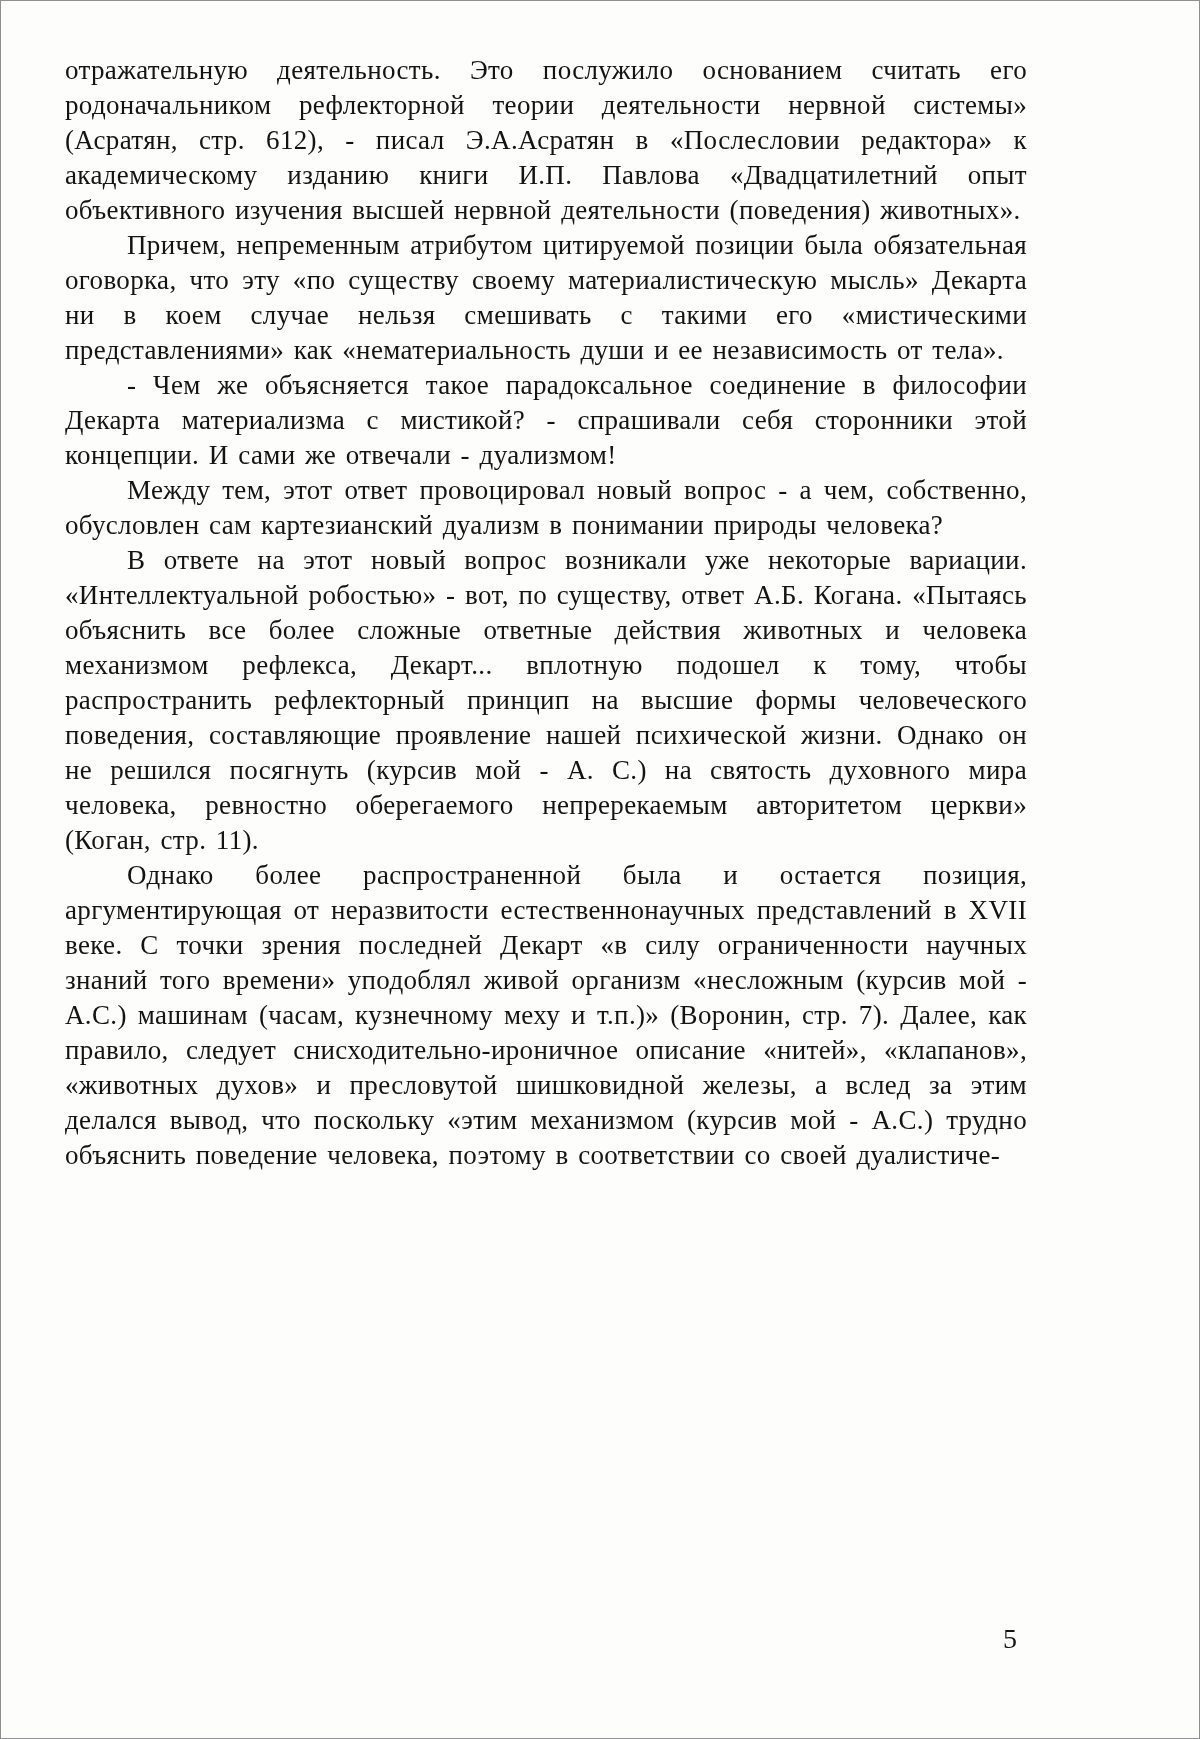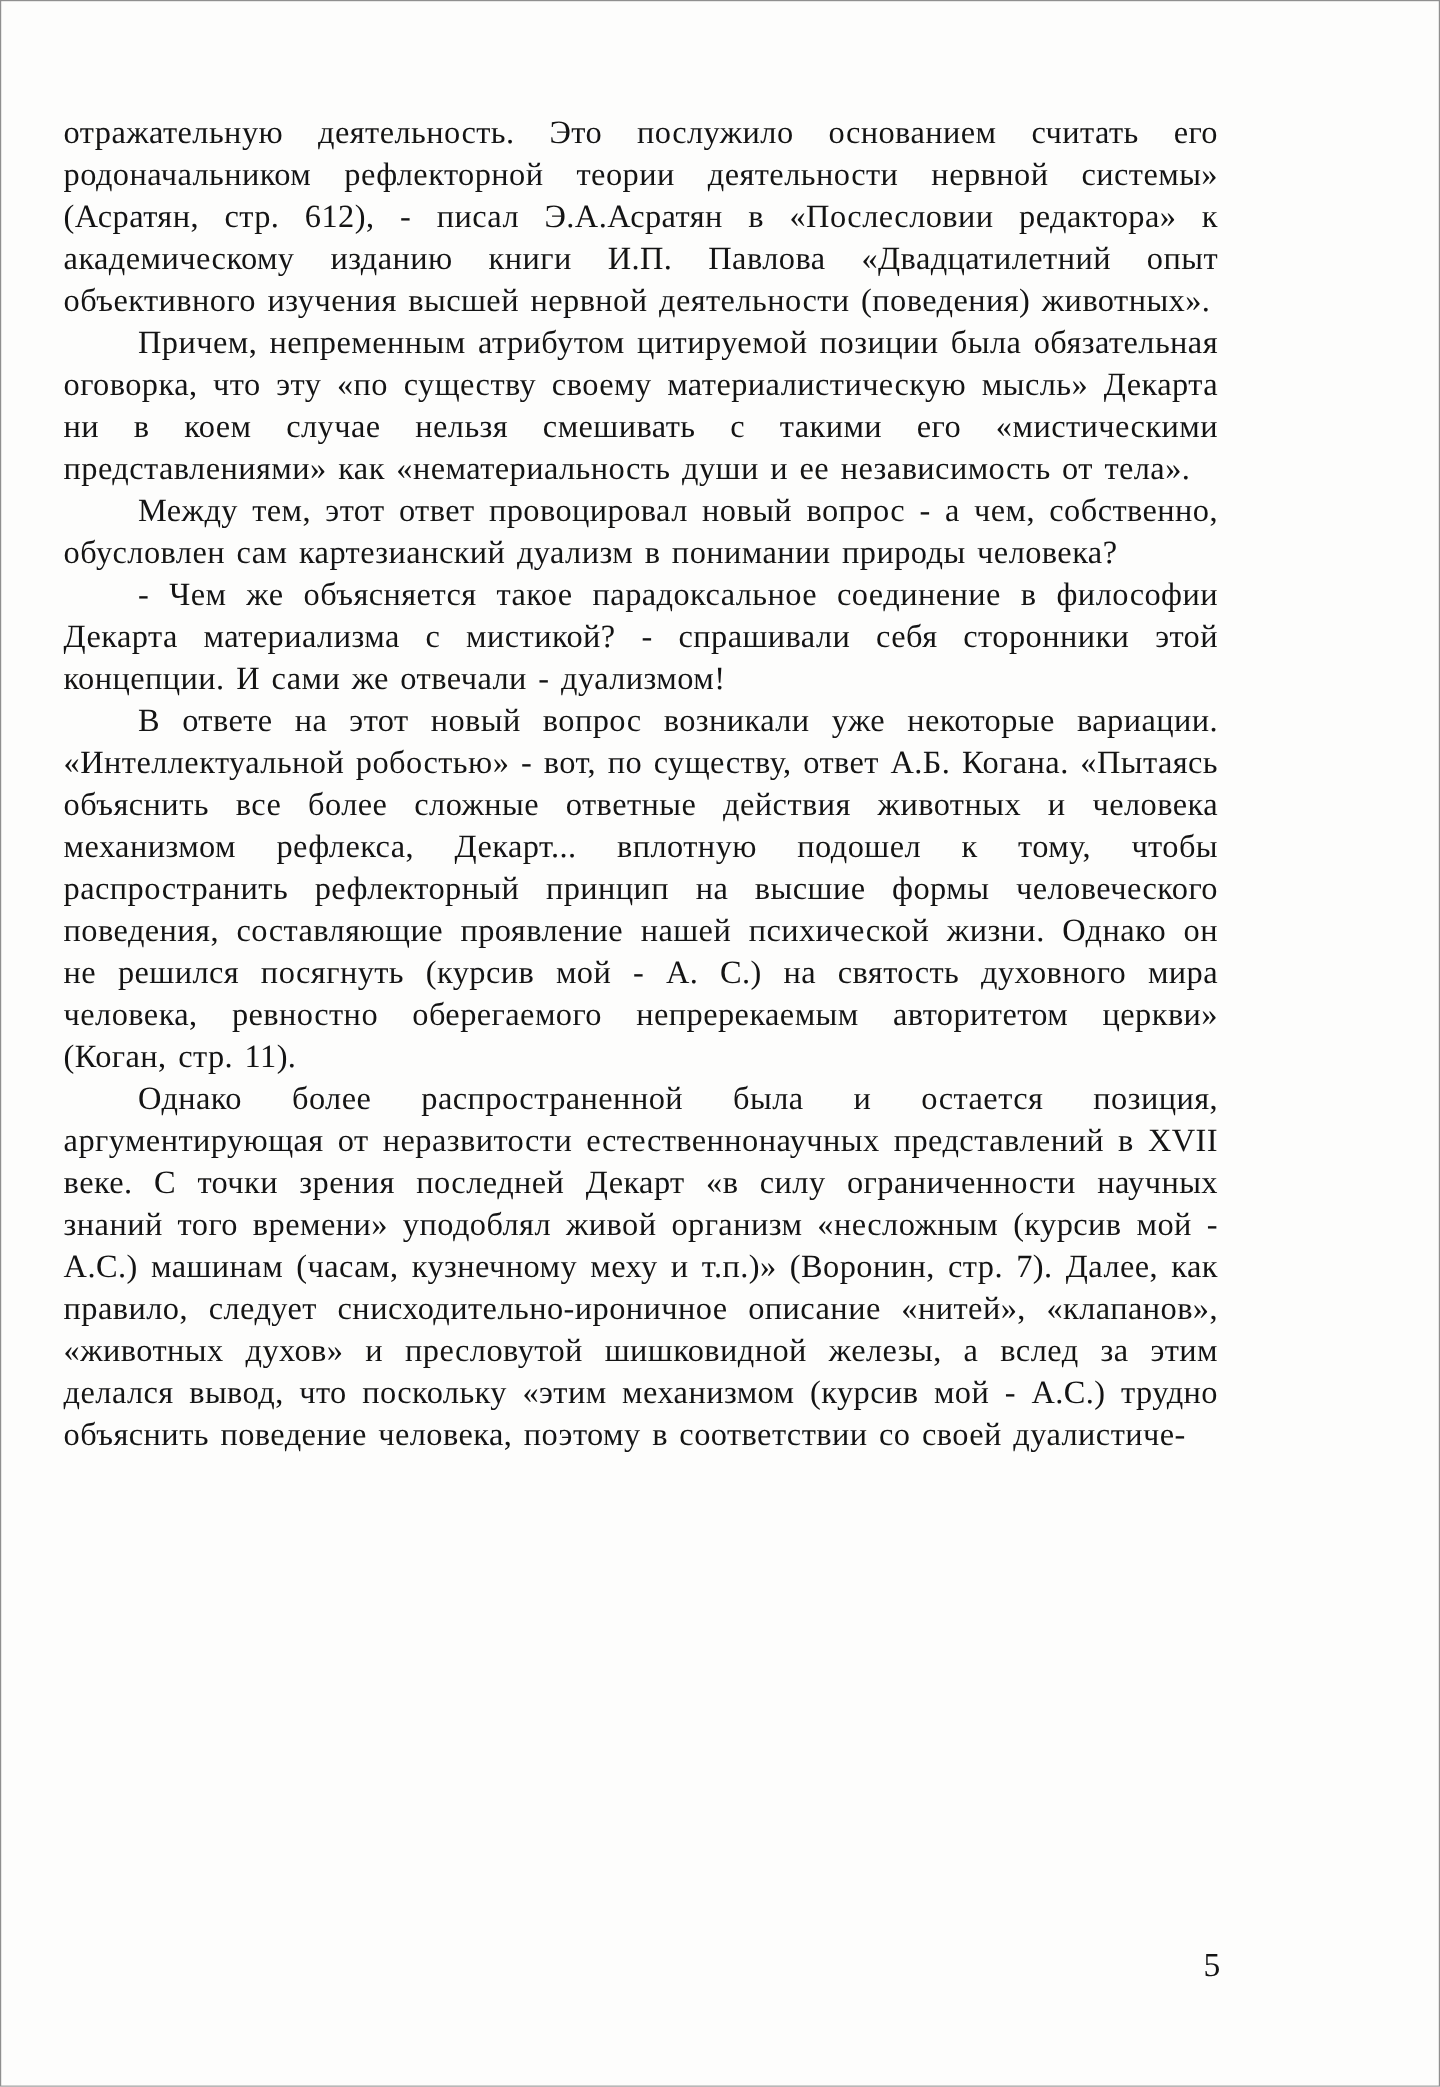--- a/index.html
+++ b/index.html
@@ -15,23 +15,22 @@
       background: #fdfdfc;
       border: 1px solid #8f8f8f;
       box-sizing: border-box;
       font-family: "Liberation Serif", "DejaVu Serif", serif;
       color: #141414;
       overflow: hidden;
     }
     .text-block {
       position: absolute;
       top: 52px;
-      left: 52px;
+      left: 64px;
       width: 962px;
-      margin-top: 40px;
     }
     .para {
       margin: 0;
       font-size: 27px;
       line-height: 35px;
       text-align: justify;
       letter-spacing: 0.35px;
       word-spacing: 2.5px;
     }
     .para.indent {
@@ -47,21 +46,21 @@
     }
   </style>
 </head>
 <body>
 
 <div class="sheet">
 
   <div class="text-block">
     <p class="para">отражательную деятельность. Это послужило основанием считать его родоначальником рефлекторной теории деятельности нервной системы» (Асратян, стр. 612), - писал Э.А.Асратян в «Послесловии редактора» к академическому изданию книги И.П. Павлова «Двадцатилетний опыт объективного изучения высшей нервной деятельности (поведения) животных».</p>
     <p class="para indent">Причем, непременным атрибутом цитируемой позиции была обязательная оговорка, что эту «по существу своему материалистическую мысль» Декарта ни в коем случае нельзя смешивать с такими его «мистическими представлениями» как «нематериальность души и ее независимость от тела».</p>
+    <p class="para indent">- Чем же объясняется такое парадоксальное соединение в философии Декарта материализма с мистикой? - спрашивали себя сторонники этой концепции. И сами же отвечали - дуализмом!</p>
     <p class="para indent">Между тем, этот ответ провоцировал новый вопрос - а чем, собственно, обусловлен сам картезианский дуализм в понимании природы человека?</p>
-    <p class="para indent">- Чем же объясняется такое парадоксальное соединение в философии Декарта материализма с мистикой? - спрашивали себя сторонники этой концепции. И сами же отвечали - дуализмом!</p>
     <p class="para indent">В ответе на этот новый вопрос возникали уже некоторые вариации. «Интеллектуальной робостью» - вот, по существу, ответ А.Б. Когана. «Пытаясь объяснить все более сложные ответные действия животных и человека механизмом рефлекса, Декарт... вплотную подошел к тому, чтобы распространить рефлекторный принцип на высшие формы человеческого поведения, составляющие проявление нашей психической жизни. Однако он не решился посягнуть (курсив мой - А. С.) на святость духовного мира человека, ревностно оберегаемого непререкаемым авторитетом церкви» (Коган, стр. 11).</p>
     <p class="para indent">Однако более распространенной была и остается позиция, аргументирующая от неразвитости естественнонаучных представлений в XVII веке. С точки зрения последней Декарт «в силу ограниченности научных знаний того времени» уподоблял живой организм «несложным (курсив мой - А.С.) машинам (часам, кузнечному меху и т.п.)» (Воронин, стр. 7). Далее, как правило, следует снисходительно-ироничное описание «нитей», «клапанов», «животных духов» и пресловутой шишковидной железы, а вслед за этим делался вывод, что поскольку «этим механизмом (курсив мой - А.С.) трудно объяснить поведение человека, поэтому в соответствии со своей дуалистиче-</p>
   </div>
 
   <div class="page-number">5</div>
 
 </div>
 
 </body></html>

